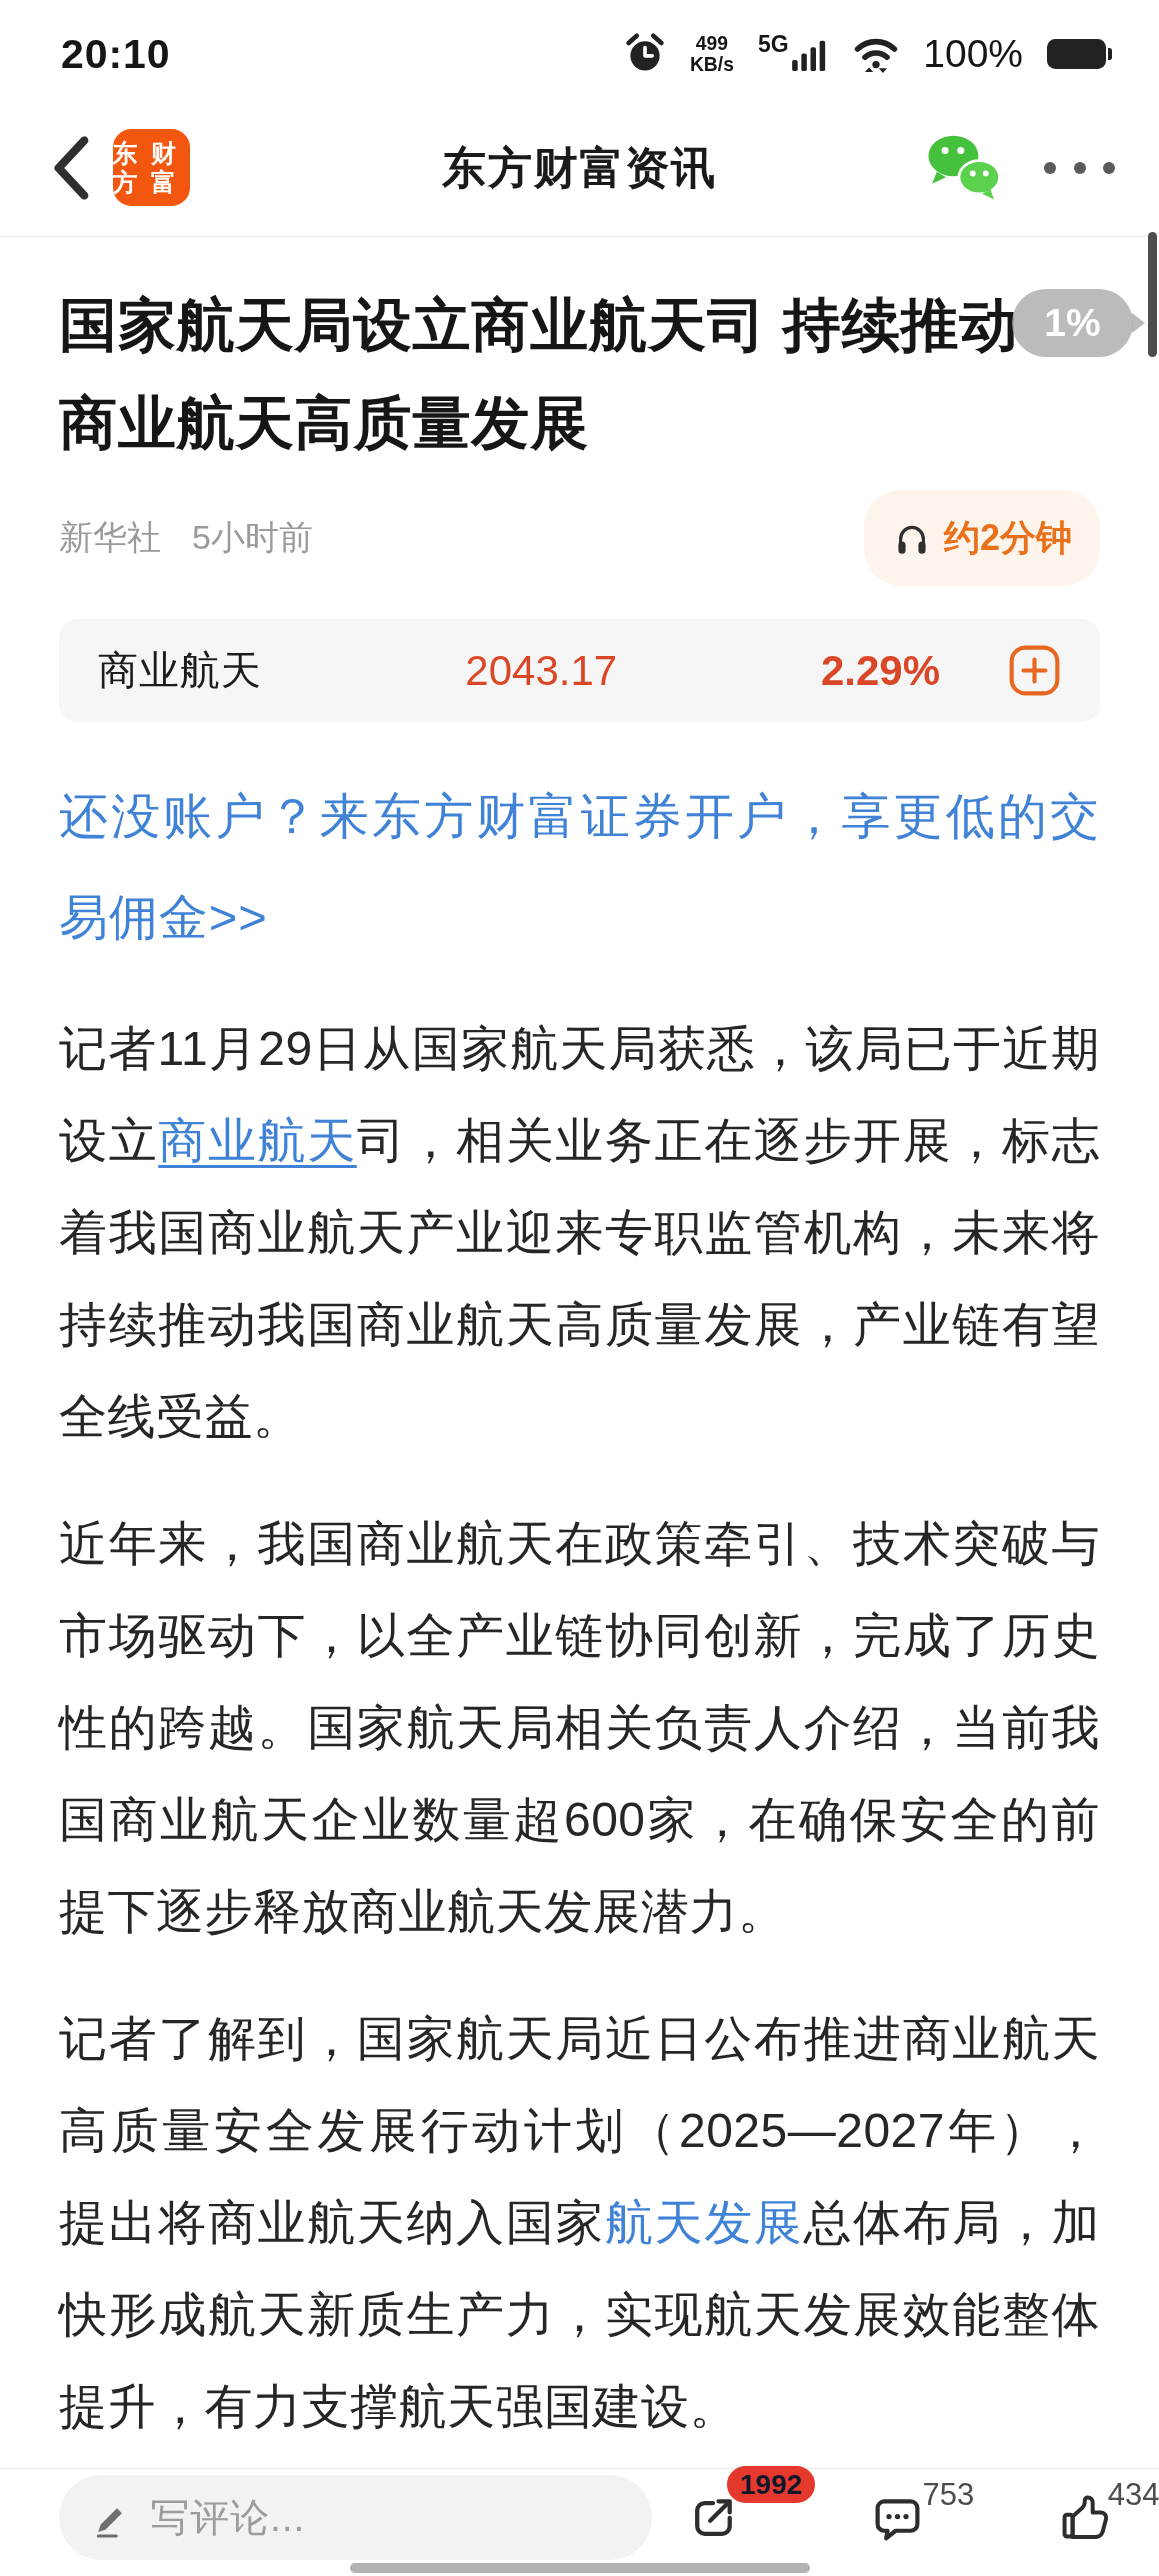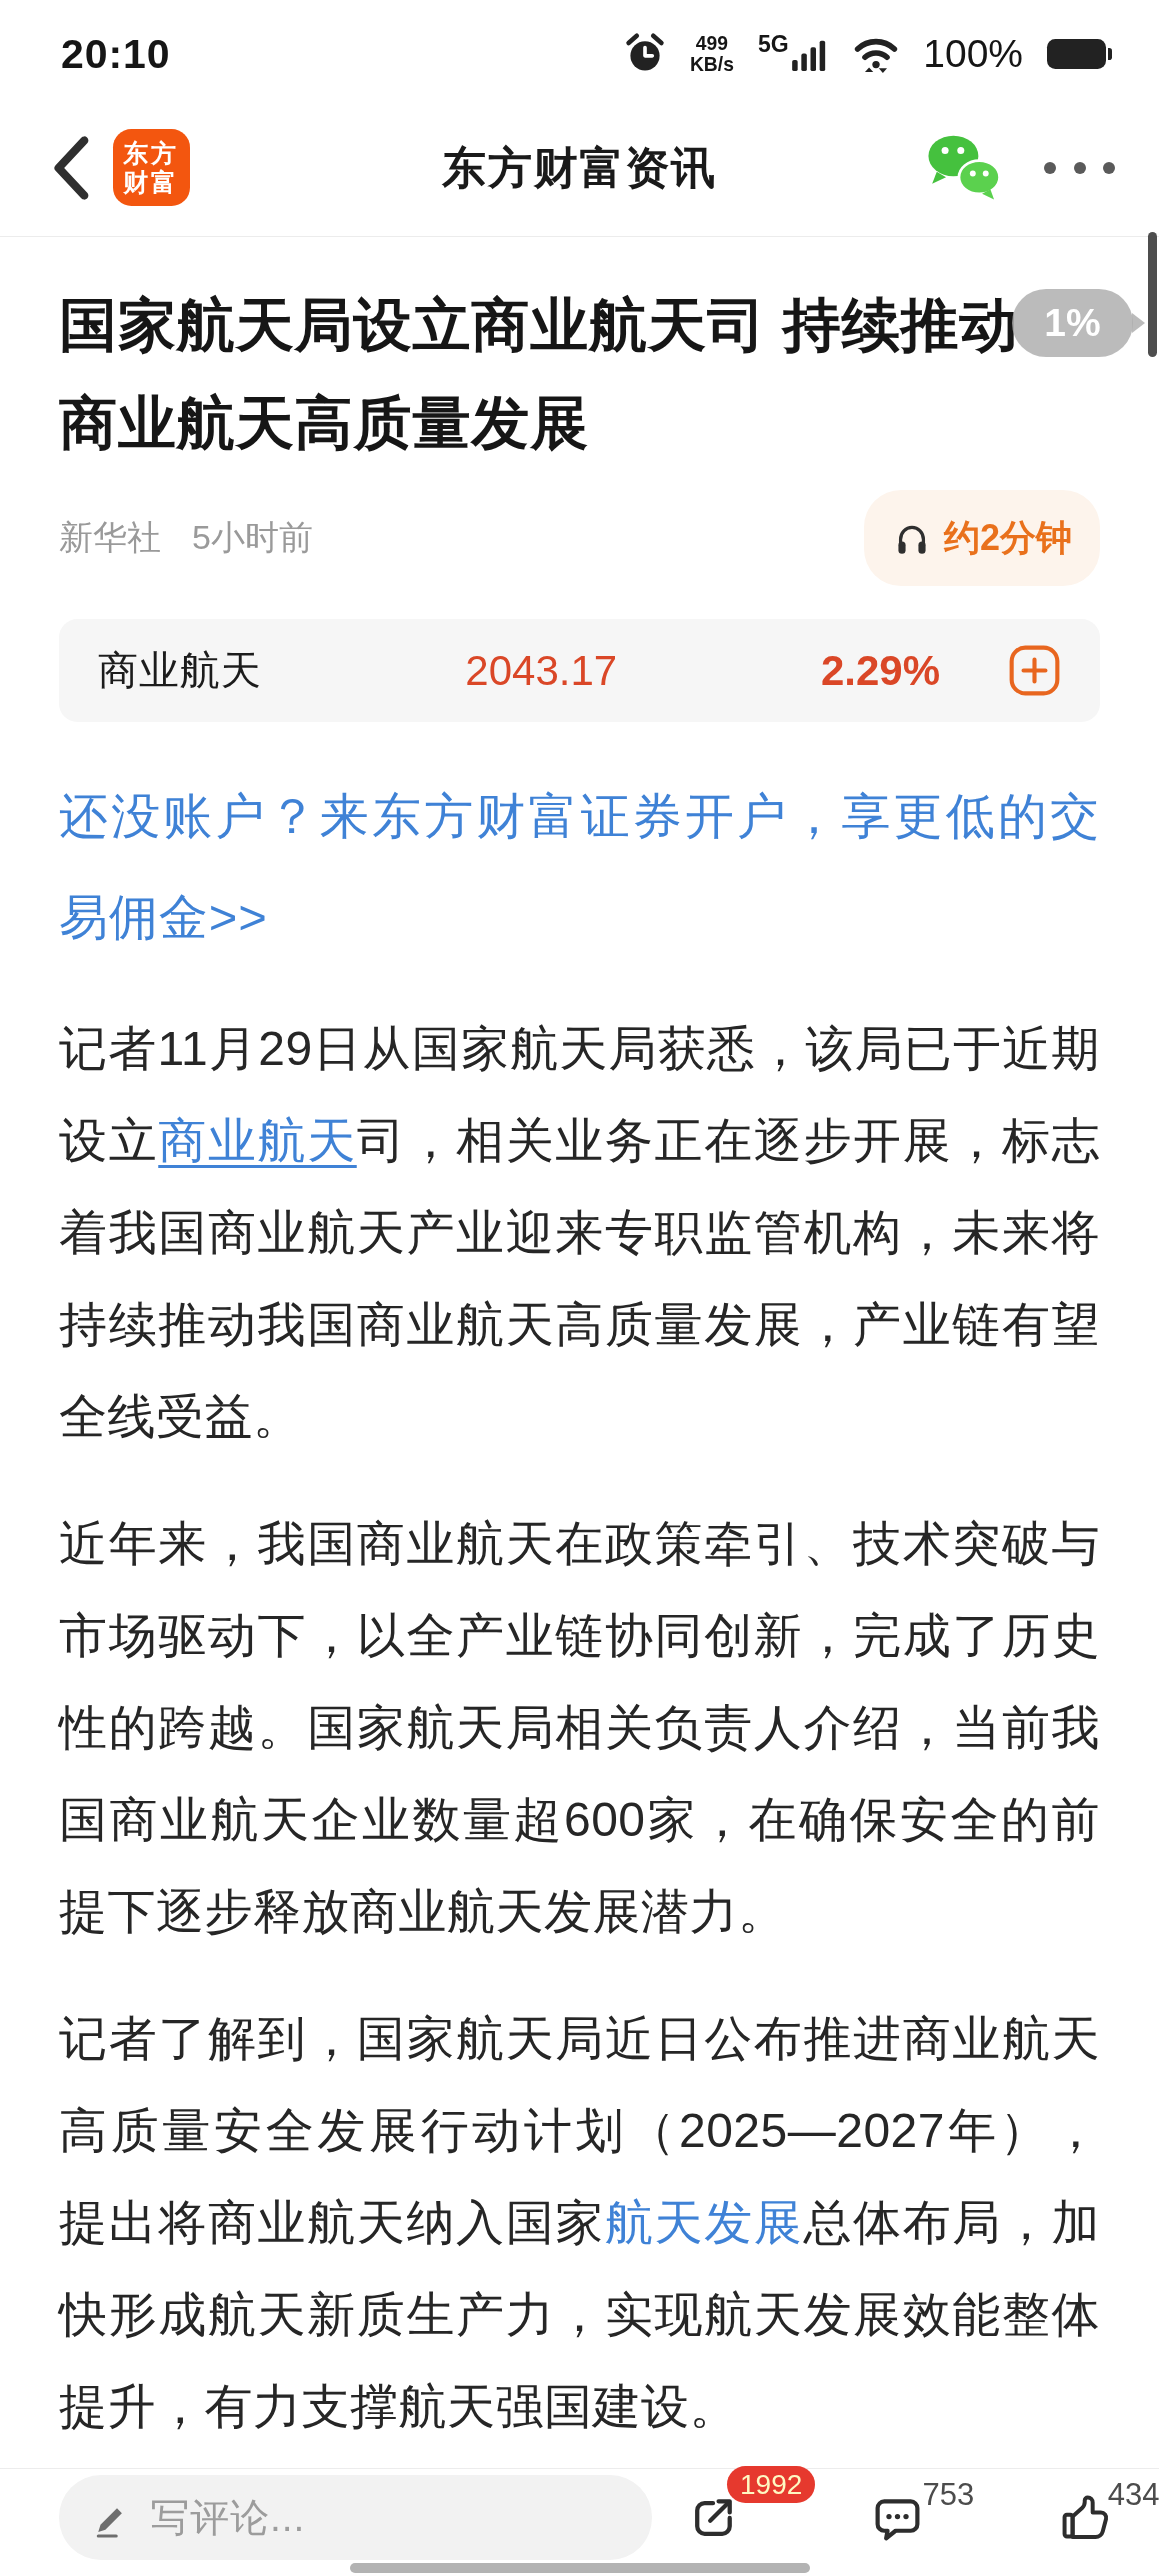--- a/index.html
+++ b/index.html
@@ -18,21 +18,21 @@
   .battery-pct { font-size:39px; font-weight:400; }
   .battery-body { width:59px; height:30px; background:#222; border-radius:8.3px; position:relative; }
   .battery-body::after { content:""; position:absolute; right:-6.4px; top:9.2px; width:4.6px; height:12px;
                          background:#222; border-radius:0 2.8px 2.8px 0; }
 
   
   .nav-bar { height:138px; display:flex; align-items:center; padding:0 44px;
              border-bottom:1.8px solid #ececec; position:relative; }
   .back-btn { width:52px; height:70px; display:flex; align-items:center; justify-content:center; }
   .app-logo { width:77px; height:77px; margin-left:16.6px; border-radius:18.4px; background:var(--accent-orange,#f3560f);
-              color:#fff; display:flex; flex-direction:column; align-items:center; justify-content:center;
+              color:#fff; display:flex; flex-direction:row; align-items:center; justify-content:center;
               font-size:25px; font-weight:700; line-height:29px; letter-spacing:2.8px; }
   .nav-title { position:absolute; left:50%; top:50%; transform:translate(-50%,-50%);
                font-size:44px; font-weight:600; color:#1a1a1a; letter-spacing:1.8px; white-space:nowrap; }
   .nav-right { margin-left:auto; display:flex; align-items:center; gap:37px; }
   .dots { display:flex; gap:17.5px; }
   .dots span { width:12px; height:12px; border-radius:50%; background:#5a5a5a; }
 
   
   .content { padding:0 59px; position:relative; }
   .article-title { margin-top:39px; font-size:58px; line-height:98px; font-weight:700;
@@ -75,22 +75,22 @@
                 border-top:1.8px solid #ececec; display:flex; align-items:center; padding:0 44px 9.2px 59px; }
   .comment-input { width:593px; height:85px; border-radius:42px; background:#f2f2f2;
                    display:flex; align-items:center; gap:18.4px; padding-left:31px; }
   .comment-placeholder { font-size:39px; color:#9c9c9c; letter-spacing:0.9px; }
   .actions { flex:1; display:flex; align-items:center; }
   .action { position:relative; display:flex; }
   .action-share { margin-left:35px; }
   .action-comment { margin-left:auto; }
   .action-like { margin-left:auto; margin-right:5.5px; }
   .count-label { position:absolute; top:-14.7px; right:-50px; font-size:31px; color:#4c4c4c; }
-  .share-badge { position:absolute; top:-26px; left:40px; background:var(--badge-red,#e6392e); color:#fef9c3;
-                 font-size:28px; font-weight:400; line-height:28px; padding:4.6px 13px; border-radius:18.4px; }
+  .share-badge { position:absolute; top:-26px; left:40px; background:var(--badge-red,#e6392e); color:#0f172a;
+                 font-size:28px; font-weight:700; line-height:28px; padding:4.6px 13px; border-radius:18.4px; }
   .home-indicator { position:absolute; left:50%; bottom:2.8px; transform:translateX(-50%);
                     width:460px; height:10px; border-radius:5.5px; background:#b3b3b3; }
   svg { display:block; }
 </style>
 </head>
 <body>
 
 <div class="page">
 
   <div class="status-bar">

